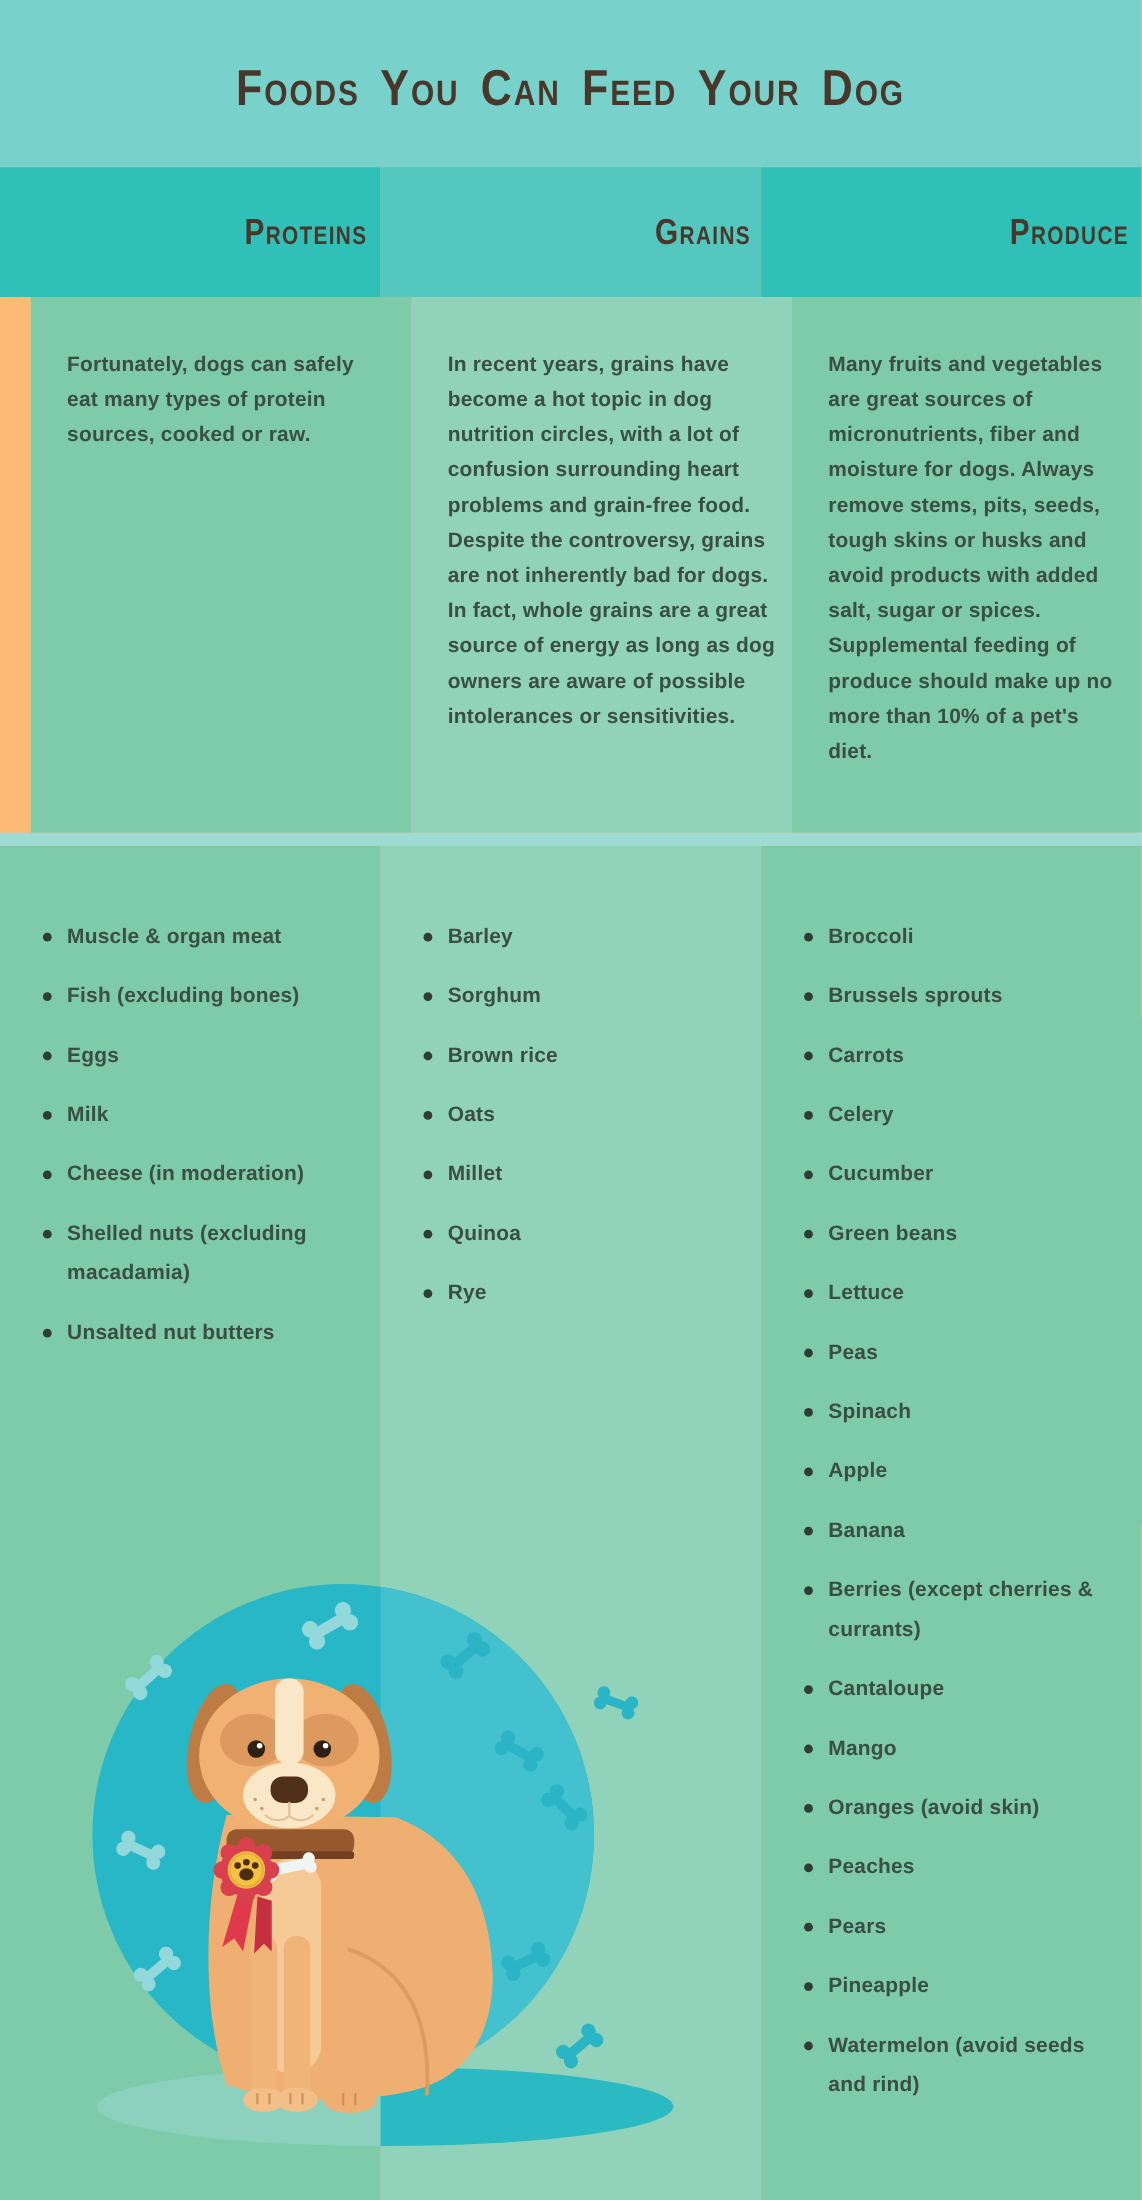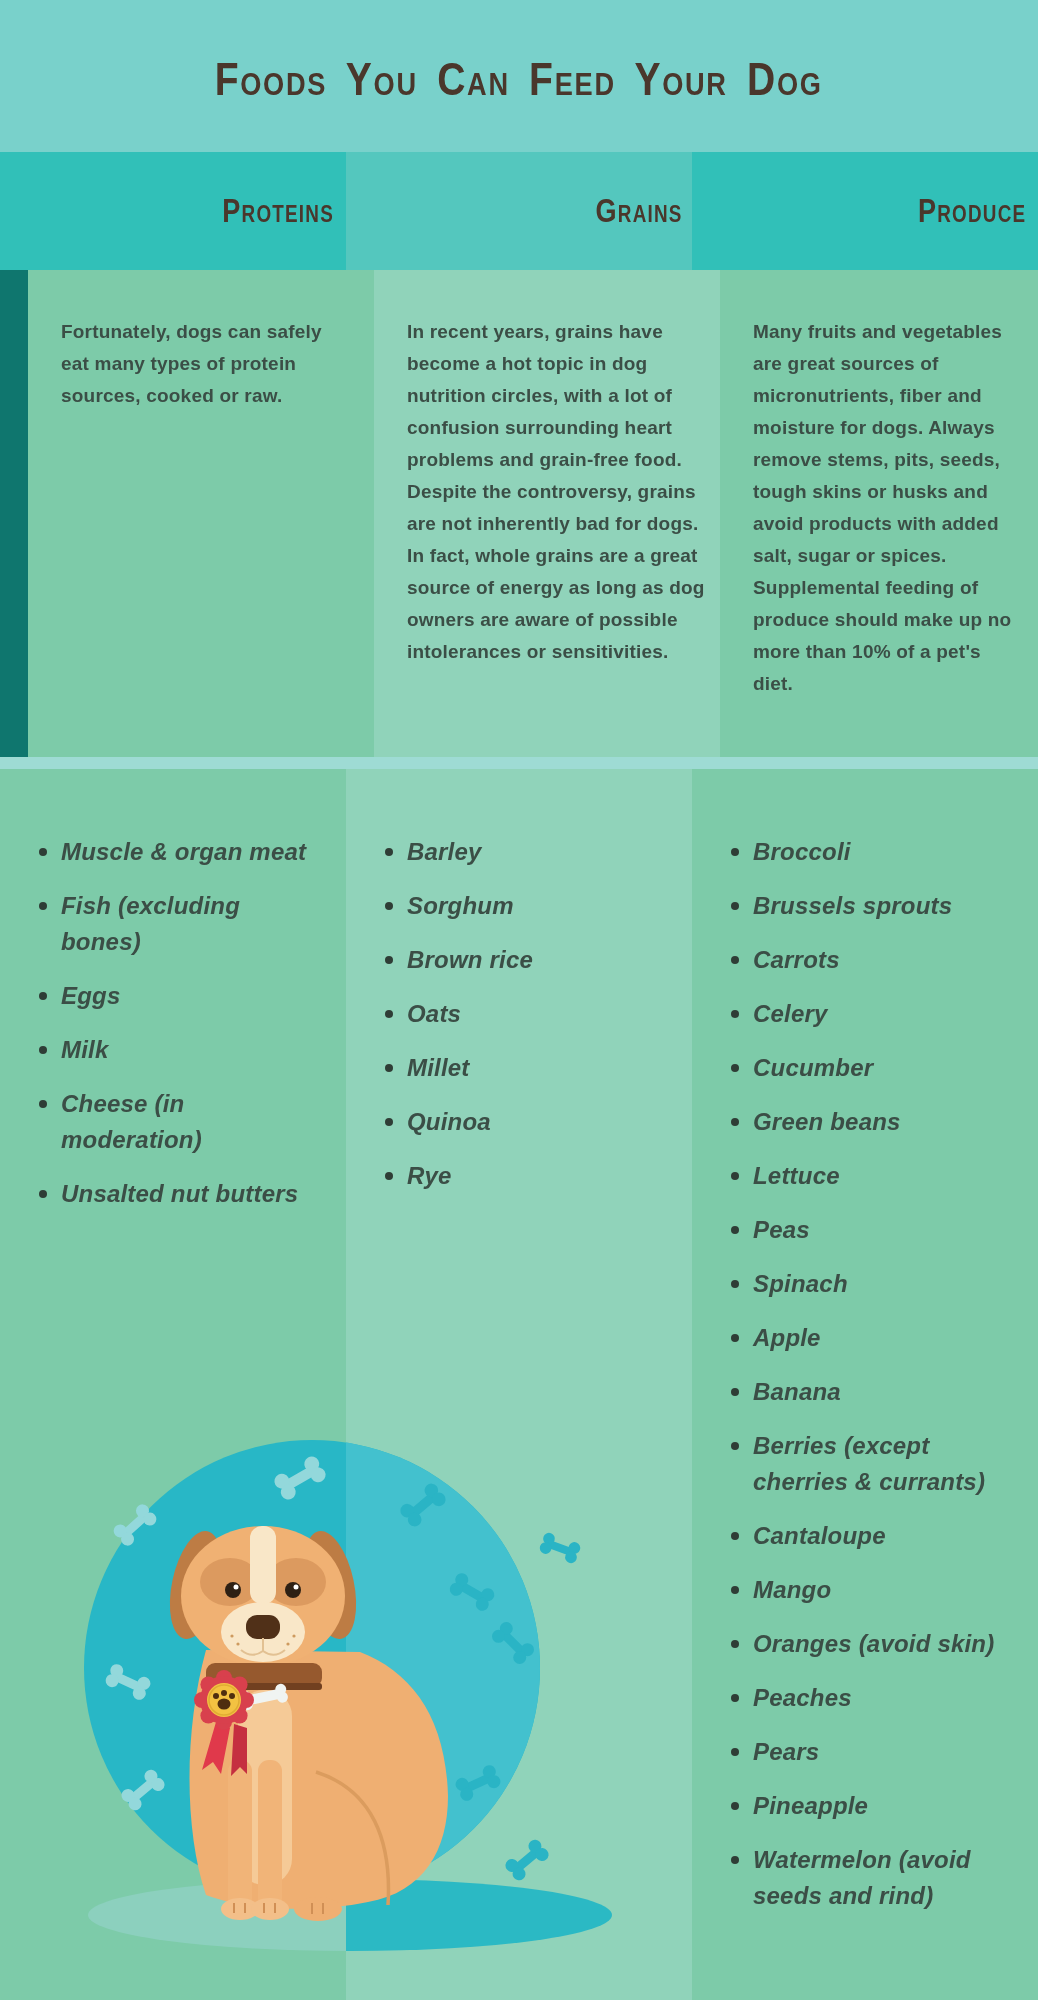--- a/index.html
+++ b/index.html
@@ -1,18 +1,18 @@
 <!DOCTYPE html>
 <html><head>
 <meta charset="utf-8">
 <style>
   html,body{margin:0;padding:0;background:#e8e8e8;}
   #page{
     position:relative; width:1038px; height:2000px; overflow:hidden;
-    font-family:"Liberation Sans", sans-serif; background:#0f766e;
+    font-family:"Liberation Sans", sans-serif; background:#fdba74;
   }
   
   .title-band{
     position:absolute; top:0; left:0; width:1038px; height:152px;
     background:#79D1CB; display:flex; align-items:center; justify-content:center;
   }
   h1.page-title{
     margin:0; padding-top:6px;
     font-size:46px; font-weight:bold; font-variant:small-caps;
     letter-spacing:2px; word-spacing:8px; color:#4A372C;
@@ -41,22 +41,22 @@
   .divider{
     position:absolute; top:757px; left:0; width:1038px; height:12px;
     background:#9EDBD4;
   }
   .row-lists{top:769px; height:1231px;}
   ul.food-list{
     margin:0; padding:65px 30px 0 38px; list-style:none;
   }
   ul.food-list li{
     position:relative; padding-left:23px; margin-bottom:18px;
-    font-size:24px; line-height:36px; font-weight:bold;
-    letter-spacing:.2px; color:#3B4E46;font-style:italic;
+    font-size:19px; line-height:36px; font-weight:bold;
+    letter-spacing:.2px; color:#3B4E46;
   }
   ul.food-list li::before{
     content:""; position:absolute; left:1px; top:14px;
     width:8px; height:8px; border-radius:50%; background:#2F3D36;
   }
   
   svg.art{position:absolute; left:0; top:1400px; width:692px; height:600px; display:block;}
 </style>
 </head>
 <body>
@@ -94,20 +94,21 @@
   <div class="divider"></div>
 
   <div class="row row-lists">
     <div class="col bg-green">
       <ul class="food-list">
           <li>Muscle &amp; organ meat</li>
           <li>Fish (excluding bones)</li>
           <li>Eggs</li>
           <li>Milk</li>
           <li>Cheese (in moderation)</li>
+          <li>Shelled nuts (excluding macadamia)</li>
           <li>Unsalted nut butters</li>
         </ul>
     </div>
     <div class="col bg-green-light">
       <ul class="food-list">
           <li>Barley</li>
           <li>Sorghum</li>
           <li>Brown rice</li>
           <li>Oats</li>
           <li>Millet</li>

